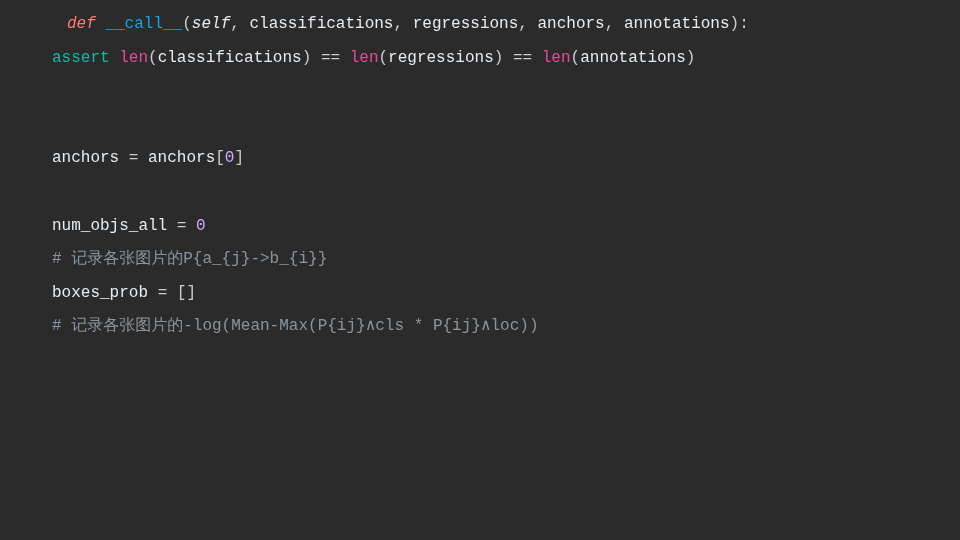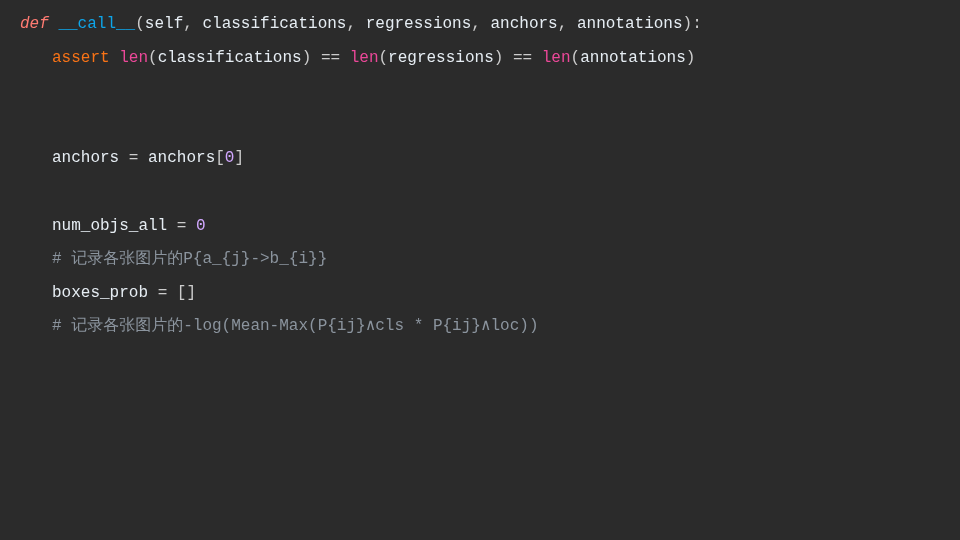--- a/index.html
+++ b/index.html
@@ -17,25 +17,25 @@
       width: 960px;
       height: 540px;
       overflow: hidden;
     }
     .code-line {
       white-space: pre;
     }
     .indent-1 {
       padding-left: 32px;
     }
-    .kw-def { color: #ff7b72; font-style: italic; }
-    .kw-assert { color: #f97316; font-family: Liberation Mono, monospace; }
+    .kw-def { color: #ff7b72; font-style: italic; margin-left: 47px; }
+    .kw-assert { color: #14b8a6; font-family: Liberation Mono, monospace; }
     .fn-dunder { color: #0ea5e9; }
     .param { color: #e6edf3; }
-    .param-self { color: #e6edf3; }
+    .param-self { color: #e6edf3; font-style: italic; }
     .comment { color: #8b949e; }
     .builtin { color: #ec4899; }
     .operator { color: #cccccc; }
     .number { color: #d2a8ff; }
     .variable { color: #e6edf3; }
     .punct { color: #cccccc; }
     .attr { color: #e6edf3; }
   </style>
 </head>
 <body>

